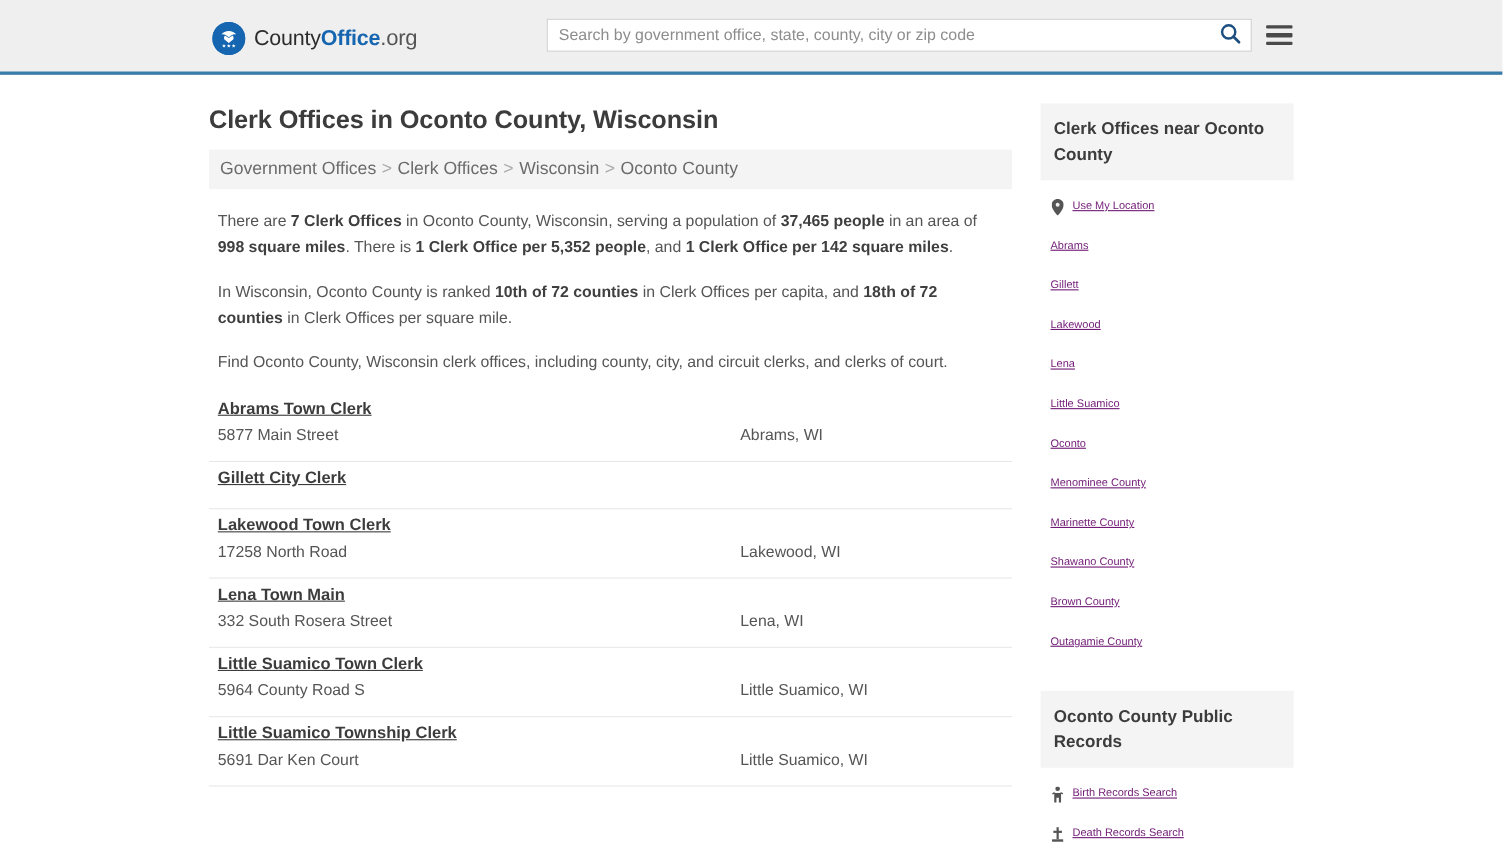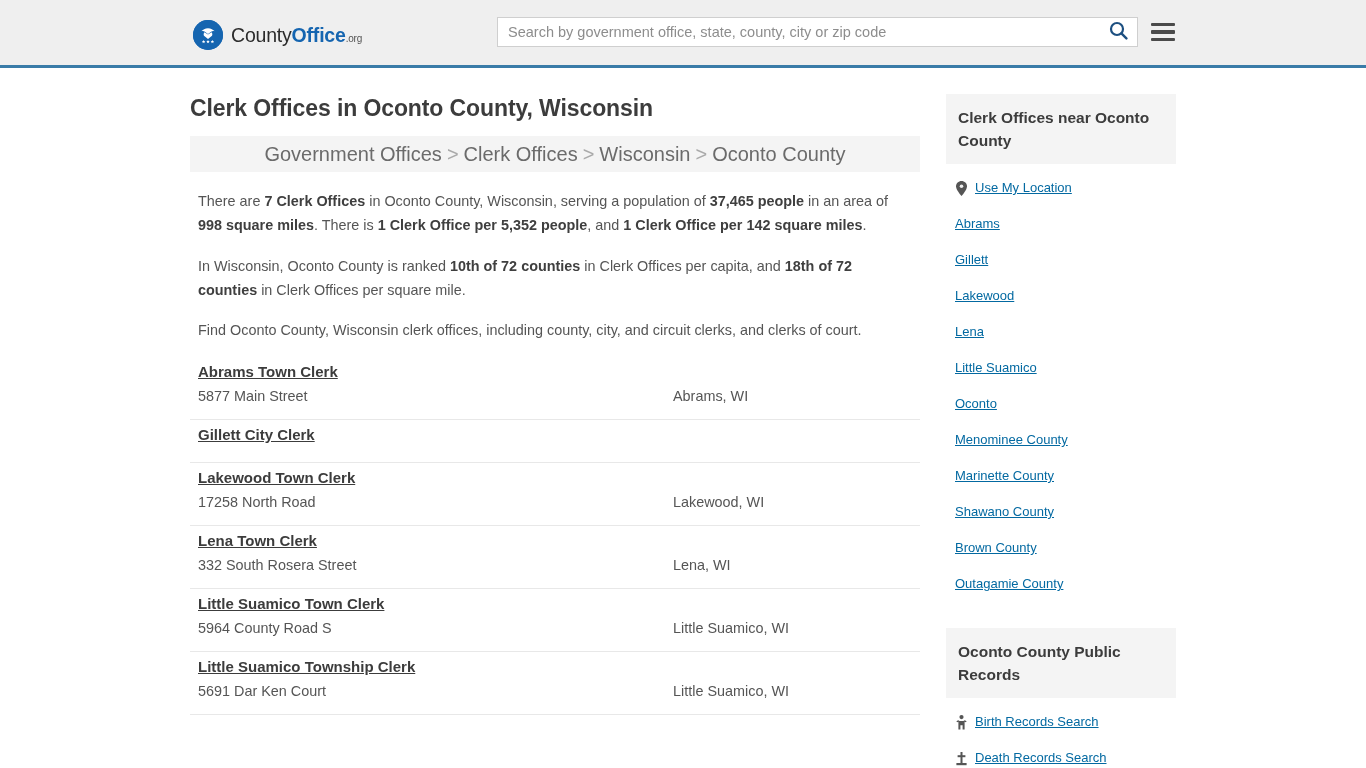--- a/index.html
+++ b/index.html
@@ -41,21 +41,21 @@
   .brand-mark svg { position: absolute; left: 0; top: 0; }
   .brand-text {
     font-size: 19.5px;
     letter-spacing: -0.2px;
     color: #2c2c2c;
     white-space: nowrap;
     font-weight: 400;
   }
   .brand-text .bold-blue { color: #1565b0; font-weight: 700; }
   .brand-text .county { color: #2c2c2c; font-weight: 400; }
-  .brand-text .tld { color: #555; font-size: 10px; }
+  .brand-text .tld { color: #555; font-size: 20px; }
 
   .search-wrap {
     position: absolute;
     left: 497px; top: 17px;
     width: 641px; height: 30px;
     background: #fff;
     border: 1px solid #cfcfcf;
     display: flex; align-items: flex-end;
   }
   .search-input {
@@ -113,24 +113,23 @@
     line-height: 28px;
     font-weight: bold;
     color: #3c3c3c;
     letter-spacing: -0.1px;
   }
 
   
   .breadcrumb {
     background: #f4f4f4;
     padding: 9px 10px;
-    font-size: 20px;
+    font-size: 16px;
     color: #7a7a7a;
     line-height: 18px;
-    text-align: center;
   }
   .breadcrumb a {
     color: #6b6b6b;
     text-decoration: none;
   }
   .breadcrumb .sep { color: #aaa; margin: 0 5px; }
   .breadcrumb .current { color: #6b6b6b; }
 
   
   .intro {
@@ -208,22 +207,22 @@
   }
   .side-links { padding: 6px 0 0 0; }
   .side-link-row {
     display: flex;
     align-items: center;
     gap: 8px;
     padding: 9px 0 9px 9px;
     min-height: 18px;
   }
   .side-link {
-    font-size: 13px;
-    color: #0369a1;
+    font-size: 10px;
+    color: #701a75;
     cursor: pointer;
     line-height: 18px;
   }
   .side-icon {
     width: 12px; height: 16px;
     flex: 0 0 12px;
     display: flex; align-items: center; justify-content: center;
   }
   .side-spacer { height: 22px; }
 </style>
@@ -289,21 +288,21 @@
       <div class="office-list" id="office-list">
           <div class="office-row"><a href="#" class="office-name">Abrams Town Clerk</a><div class="office-meta">
               <div class="office-addr">5877 Main Street</div>
               <div class="office-city">Abrams, WI</div>
             </div></div>
           <div class="office-row"><a href="#" class="office-name">Gillett City Clerk</a></div>
           <div class="office-row"><a href="#" class="office-name">Lakewood Town Clerk</a><div class="office-meta">
               <div class="office-addr">17258 North Road</div>
               <div class="office-city">Lakewood, WI</div>
             </div></div>
-          <div class="office-row"><a href="#" class="office-name">Lena Town Clerk</a><div class="office-meta">
+          <div class="office-row"><a href="#" class="office-name">Lena Town Main</a><div class="office-meta">
               <div class="office-addr">332 South Rosera Street</div>
               <div class="office-city">Lena, WI</div>
             </div></div>
           <div class="office-row"><a href="#" class="office-name">Little Suamico Town Clerk</a><div class="office-meta">
               <div class="office-addr">5964 County Road S</div>
               <div class="office-city">Little Suamico, WI</div>
             </div></div>
           <div class="office-row"><a href="#" class="office-name">Little Suamico Township Clerk</a><div class="office-meta">
               <div class="office-addr">5691 Dar Ken Court</div>
               <div class="office-city">Little Suamico, WI</div>

